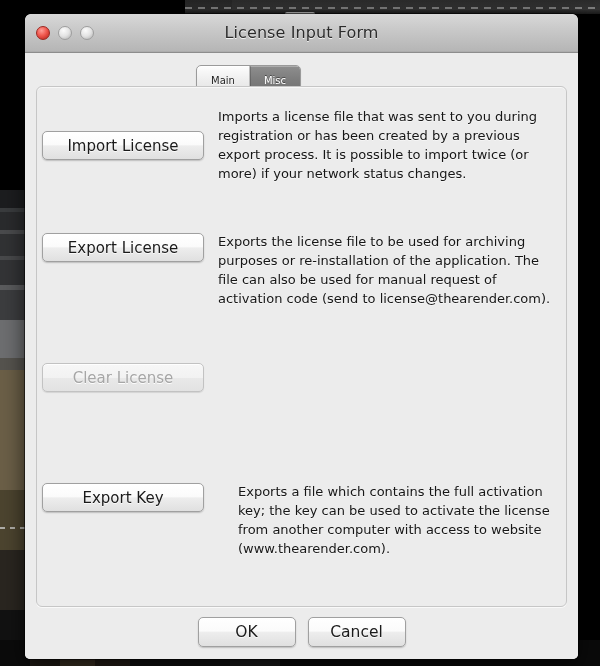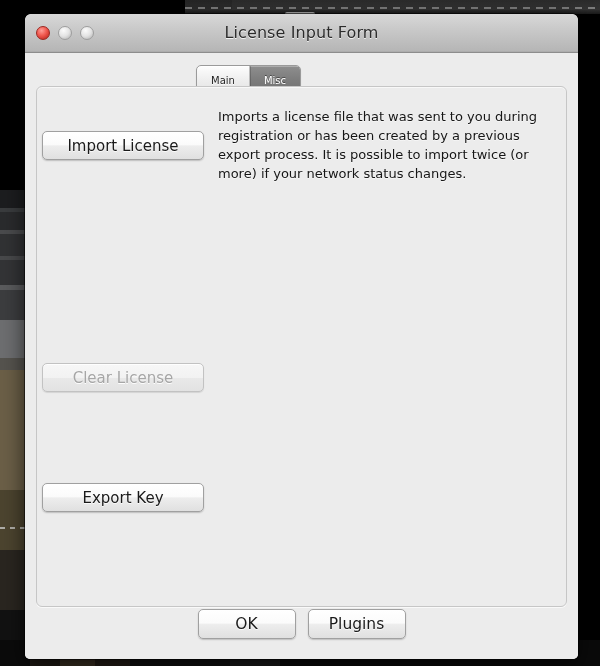--- a/index.html
+++ b/index.html
@@ -257,21 +257,21 @@
     line-height: 1.46;
     color: #161616;
     text-shadow: 0 1px 0 rgba(255,255,255,.55);
     white-space: pre-line;
   }
 
   
   .footer {
     position: absolute;
     left: 0;
-    bottom: 20px;
+    bottom: 12px;
     width: 100%;
     display: flex;
     justify-content: center;
     gap: 12px;
   }
   .btn.footer-btn {
     width: 98px;
     height: 30px;
     font-size: 15.5px;
   }
@@ -309,31 +309,36 @@
     </div>
 
     <div class="panel">
       <div class="rows">
 
         <div class="row row-0">
           <button class="btn side">Import License</button>
           <div class="desc">Imports a license file that was sent to you during registration or has been created by a previous export process. It is possible to import twice (or more) if your network status changes.</div>
         </div>
 
+        <div class="row row-1">
+          <button class="btn side">Export License</button>
+          <div class="desc">Exports the license file to be used for archiving purposes or re-installation of the application. The file can also be used for manual request of activation code (send to license@thearender.com).</div>
+        </div>
 
         <div class="row row-2">
           <button class="btn side disabled" disabled="">Clear License</button>
         </div>
 
         <div class="row row-3">
           <button class="btn side">Export Key</button>
+          <div class="desc">Exports a file which contains the full activation key; the key can be used to activate the license from another computer with access to website (www.thearender.com).</div>
         </div>
 
       </div>
     </div>
 
     <div class="footer">
       <button class="btn footer-btn">OK</button>
-      <button class="btn footer-btn">Plugins</button>
+      <button class="btn footer-btn">Cancel</button>
     </div>
 
   </div>
 </div>
 
 </body></html>

